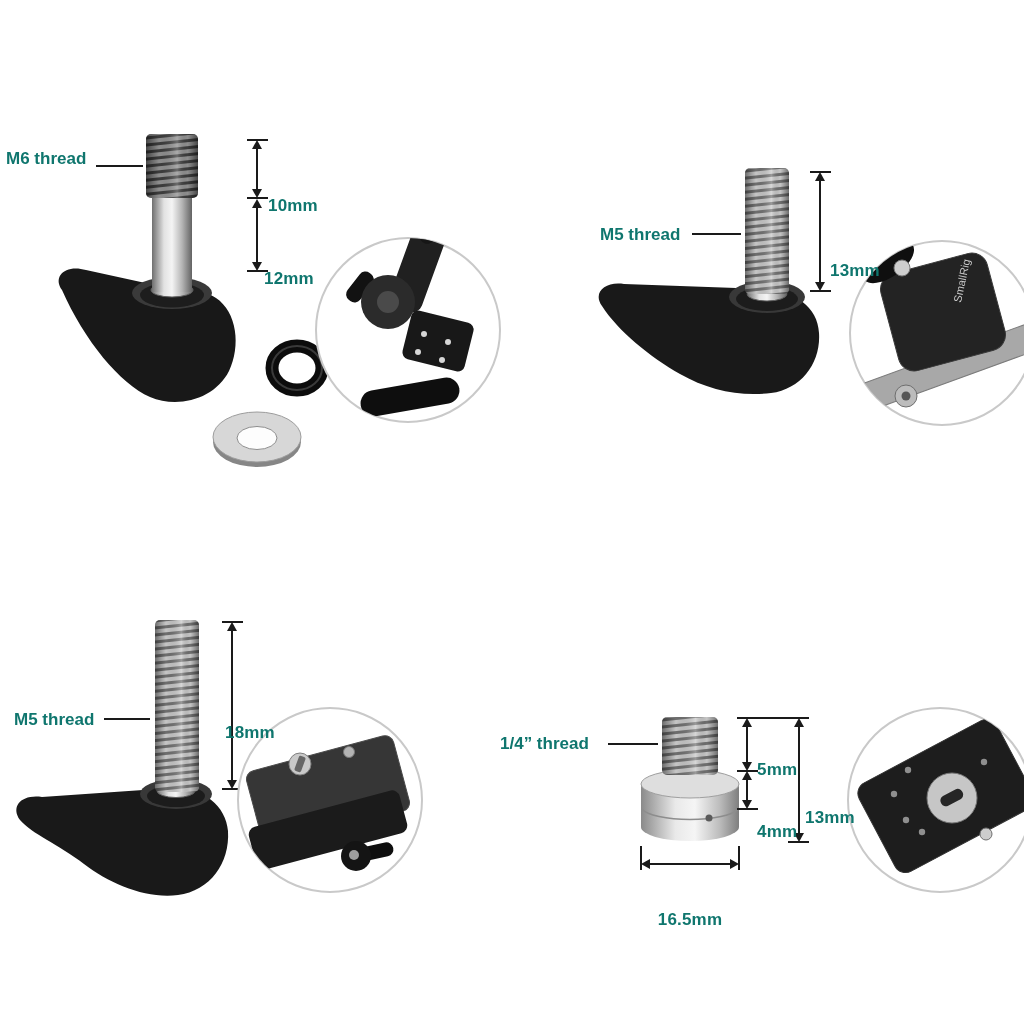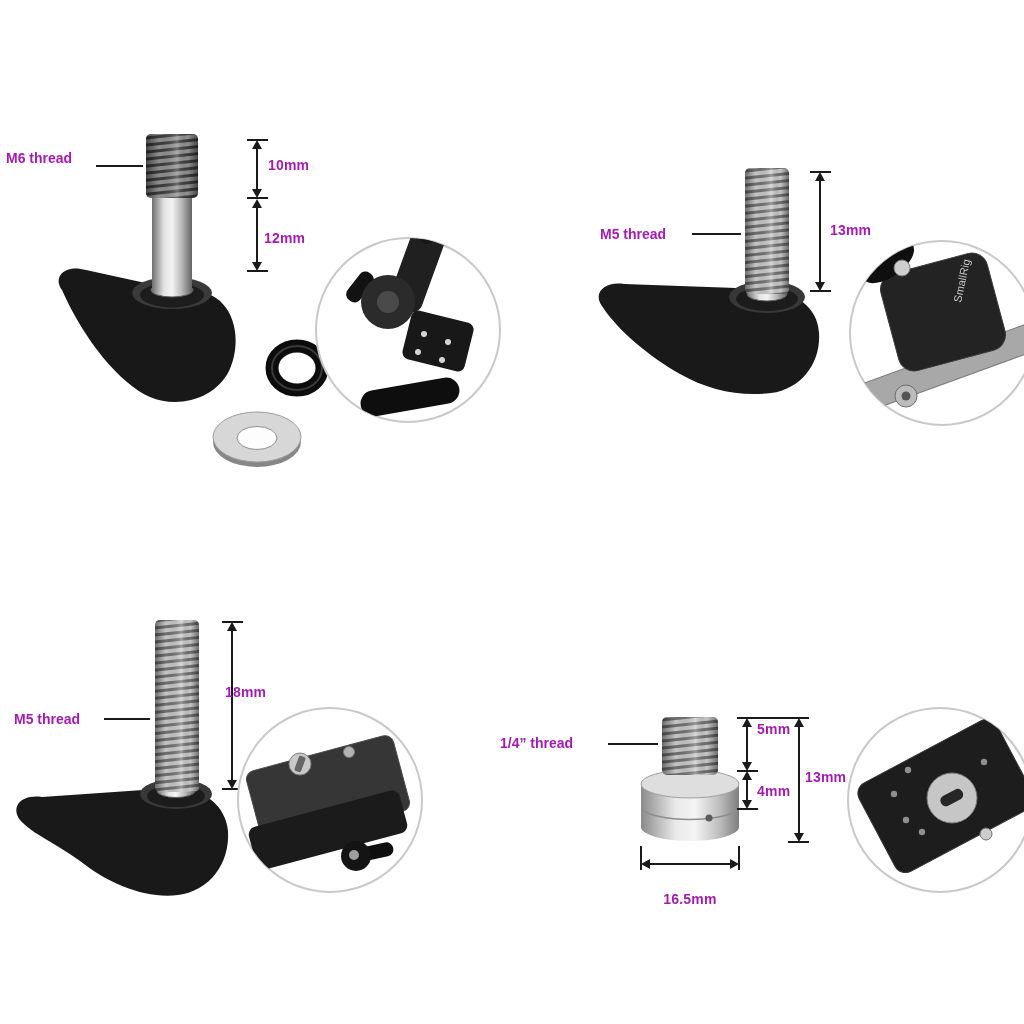--- a/index.html
+++ b/index.html
@@ -8,24 +8,24 @@
     position:relative;overflow:hidden;
     font-family:"Liberation Sans",sans-serif;
   }
   .quad{position:absolute;width:512px;height:512px;}
   #q-tl{left:0;top:0;}
   #q-tr{left:512px;top:0;}
   #q-bl{left:0;top:512px;}
   #q-br{left:512px;top:512px;}
   .art{position:absolute;left:0;top:0;width:512px;height:512px;overflow:visible;}
   .lbl{
-    position:absolute;font-weight:700;font-size:14px;line-height:19px;
-    color:#a21caf;white-space:nowrap;
+    position:absolute;font-weight:700;font-size:17px;line-height:19px;
+    color:#0f766e;white-space:nowrap;
   }
-  .dim{letter-spacing:0.2px;}
+  .dim{letter-spacing:0.2px;margin-top:40px;}
   .right{}
   .center{text-align:center;}
 </style>
 </head>
 <body>
 
 <section class="quad" id="q-tl">
   <svg class="art" viewBox="0 0 512 512">
     <defs>
       <linearGradient id="sil-tl" x1="0" y1="0" x2="1" y2="0">
@@ -304,14 +304,14 @@
           <circle cx="410" cy="320" r="3.2" fill="#8f8f8f"></circle>
         <circle cx="472" cy="250" r="3.2" fill="#8f8f8f"></circle>
         <circle cx="474" cy="322" r="6" fill="#cdcdcd" stroke="#6f6f6f"></circle>
       </g>
     </g>
   </svg>
   <div class="lbl right" style="left:-12px;top:222px;width:104px">1/4” thread</div>
   <div class="lbl dim" style="left:245px;top:208px">5mm</div>
   <div class="lbl dim" style="left:245px;top:270px">4mm</div>
   <div class="lbl dim" style="left:293px;top:256px">13mm</div>
-  <div class="lbl dim center" style="left:134px;top:378px;width:88px">16.5mm</div>
+  <div class="lbl dim center" style="left:134px;top:358px;width:88px">16.5mm</div>
 </section>
 
 </body></html>

